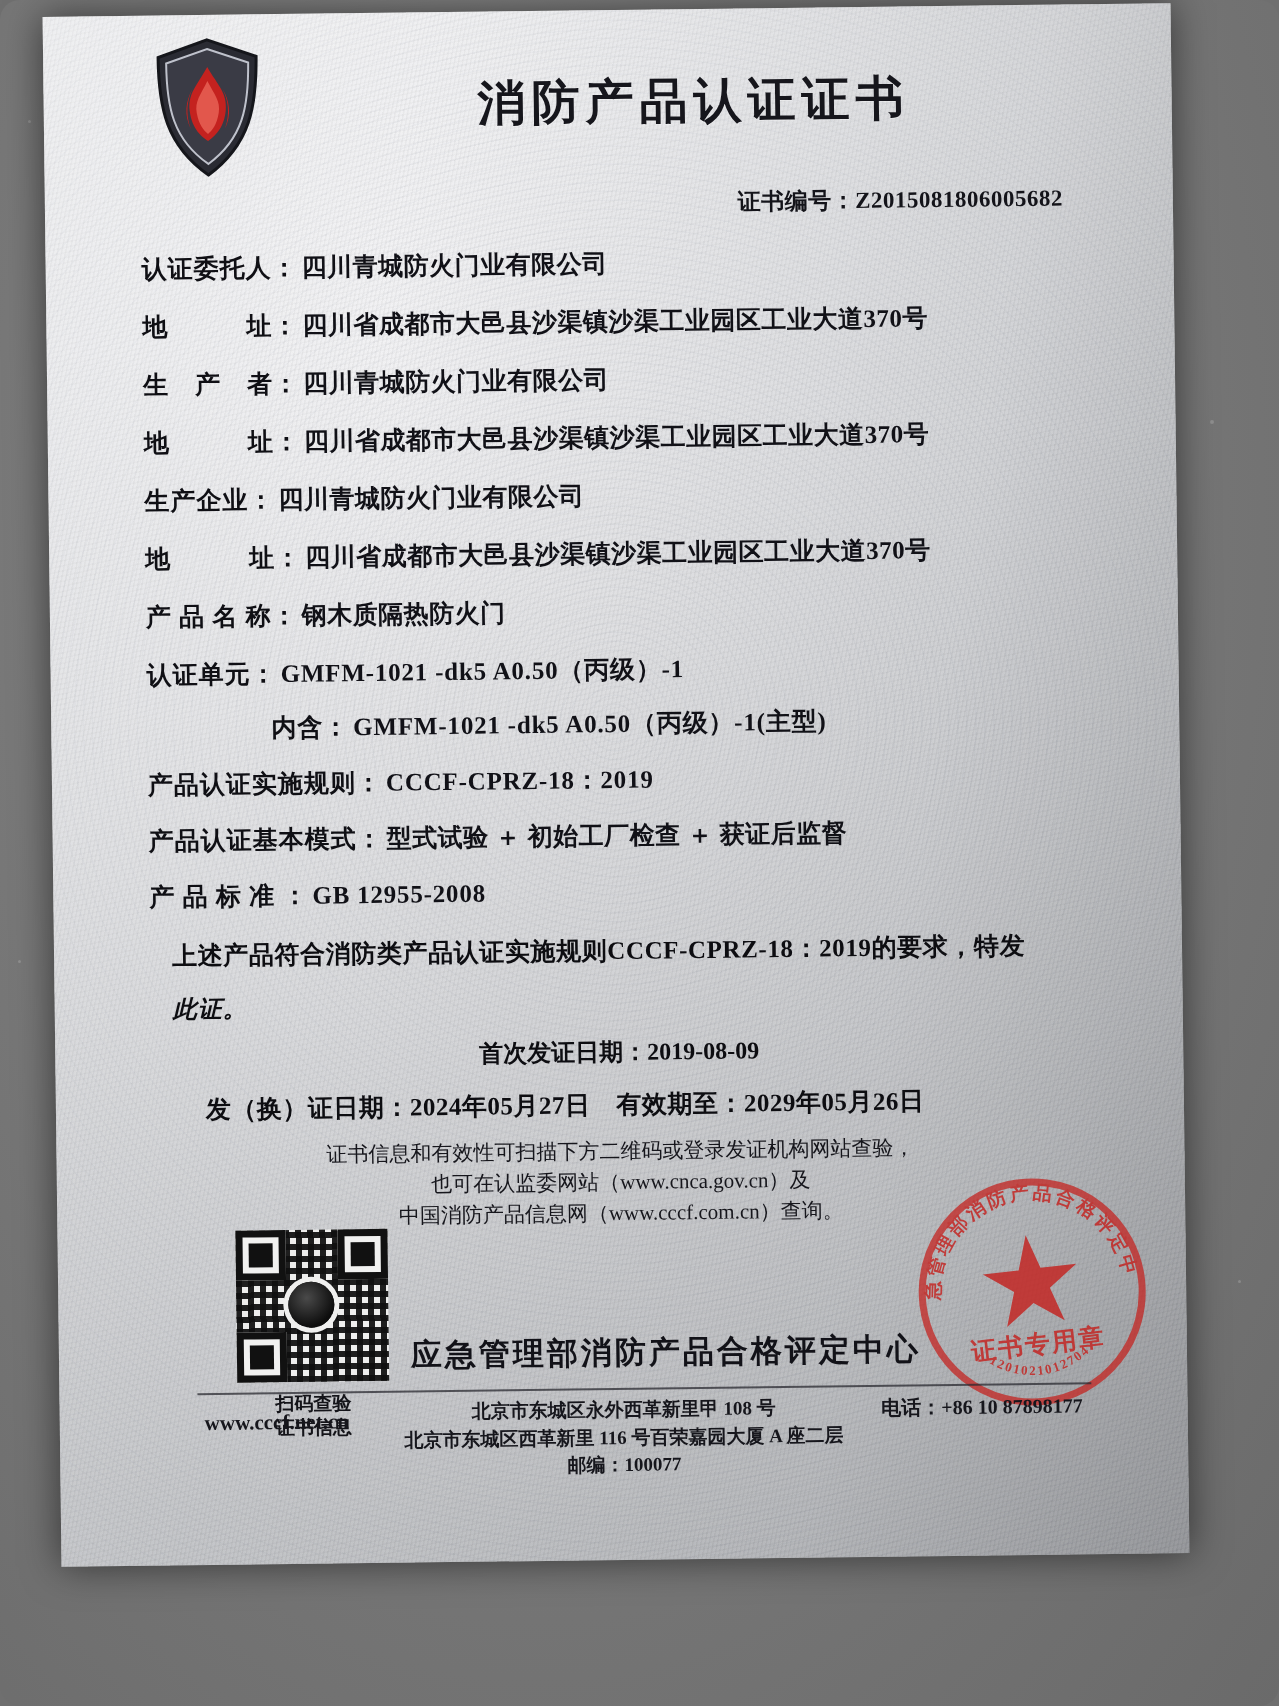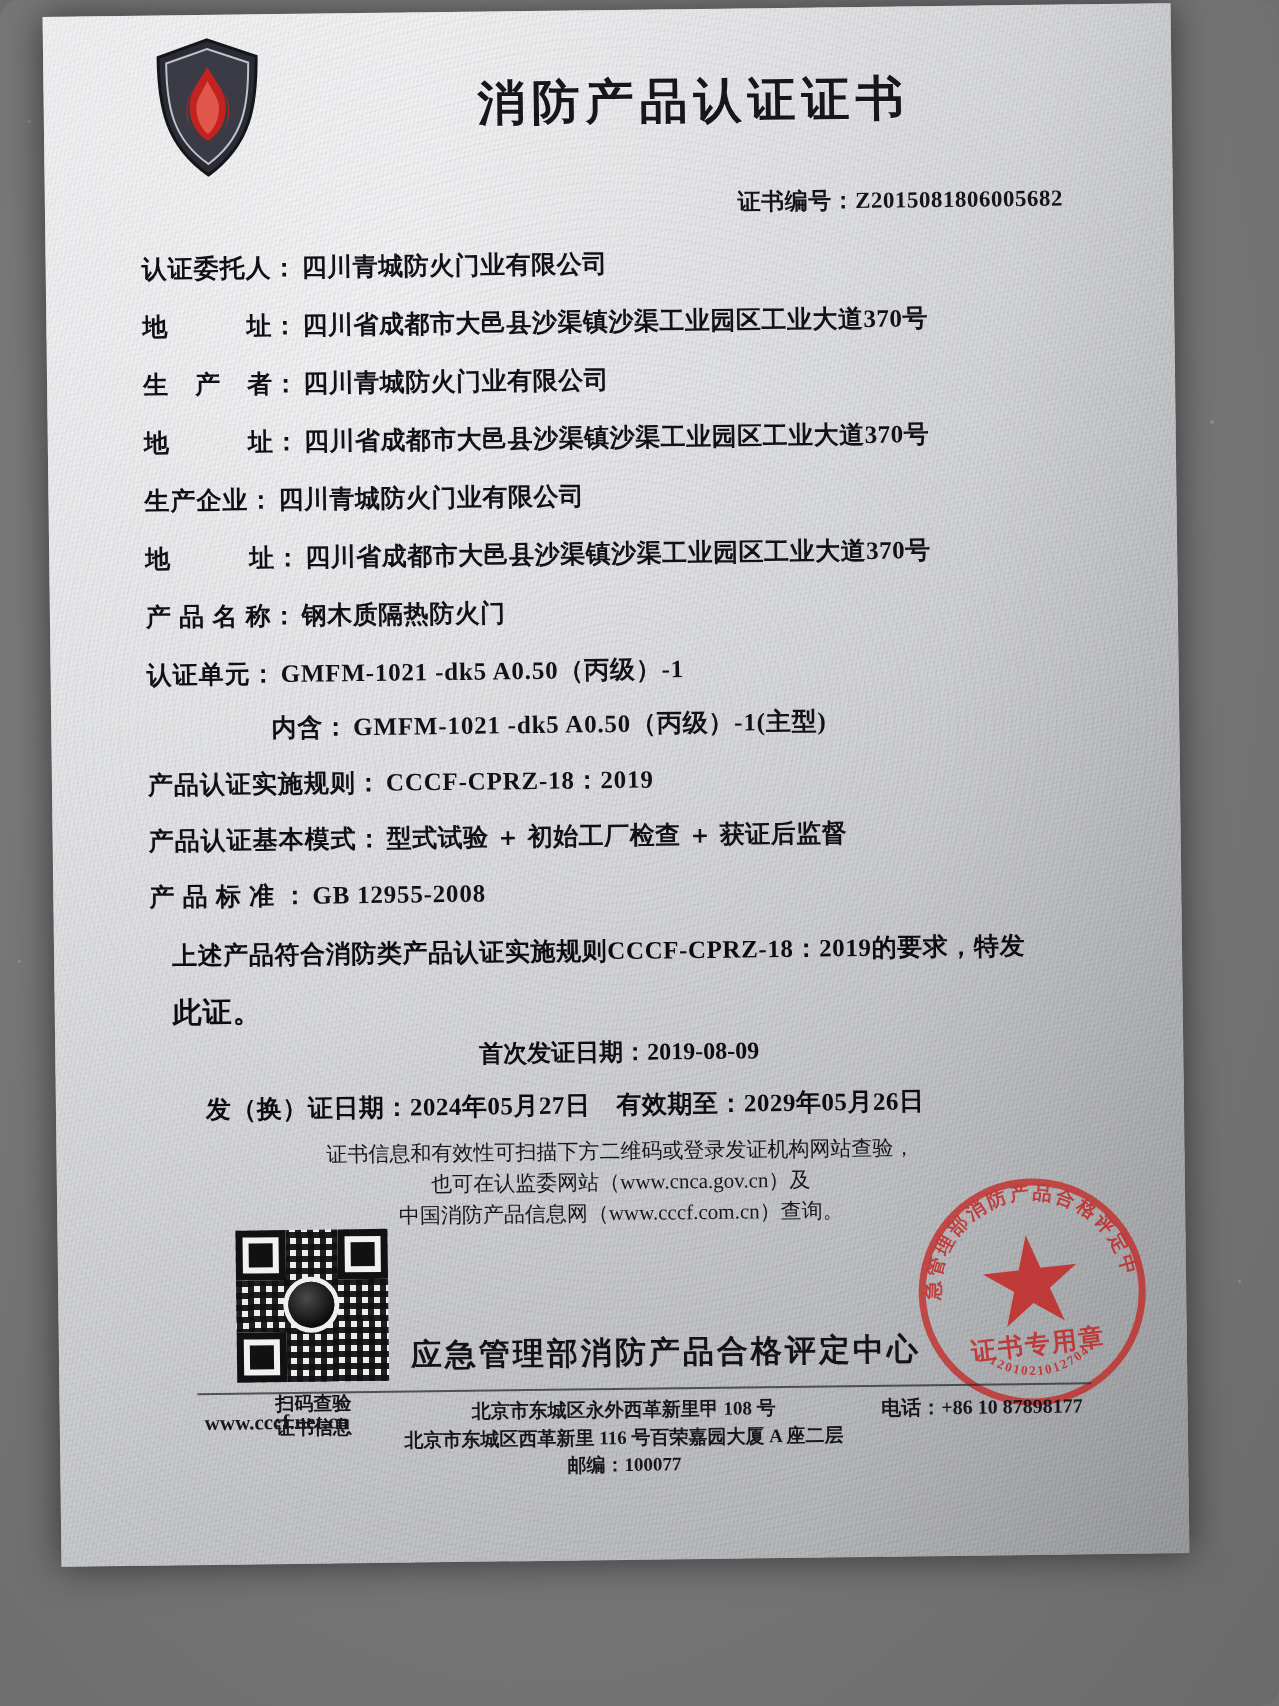--- a/index.html
+++ b/index.html
@@ -147,23 +147,24 @@
     position: absolute;
     left: 118px;
     right: 80px;
     font-size: 25px;
     font-weight: bold;
     letter-spacing: 0.6px;
   }
   .stmt2 {
     position: absolute;
     left: 118px;
-    font-size: 29px;
+    font-size: 24px;
     font-weight: bold;
     letter-spacing: 1px;
+    font-style: italic;
   }
 
   .firstissue {
     position: absolute;
     left: 0;
     width: 100%;
     text-align: center;
     font-size: 24px;
     font-weight: bold;
   }

